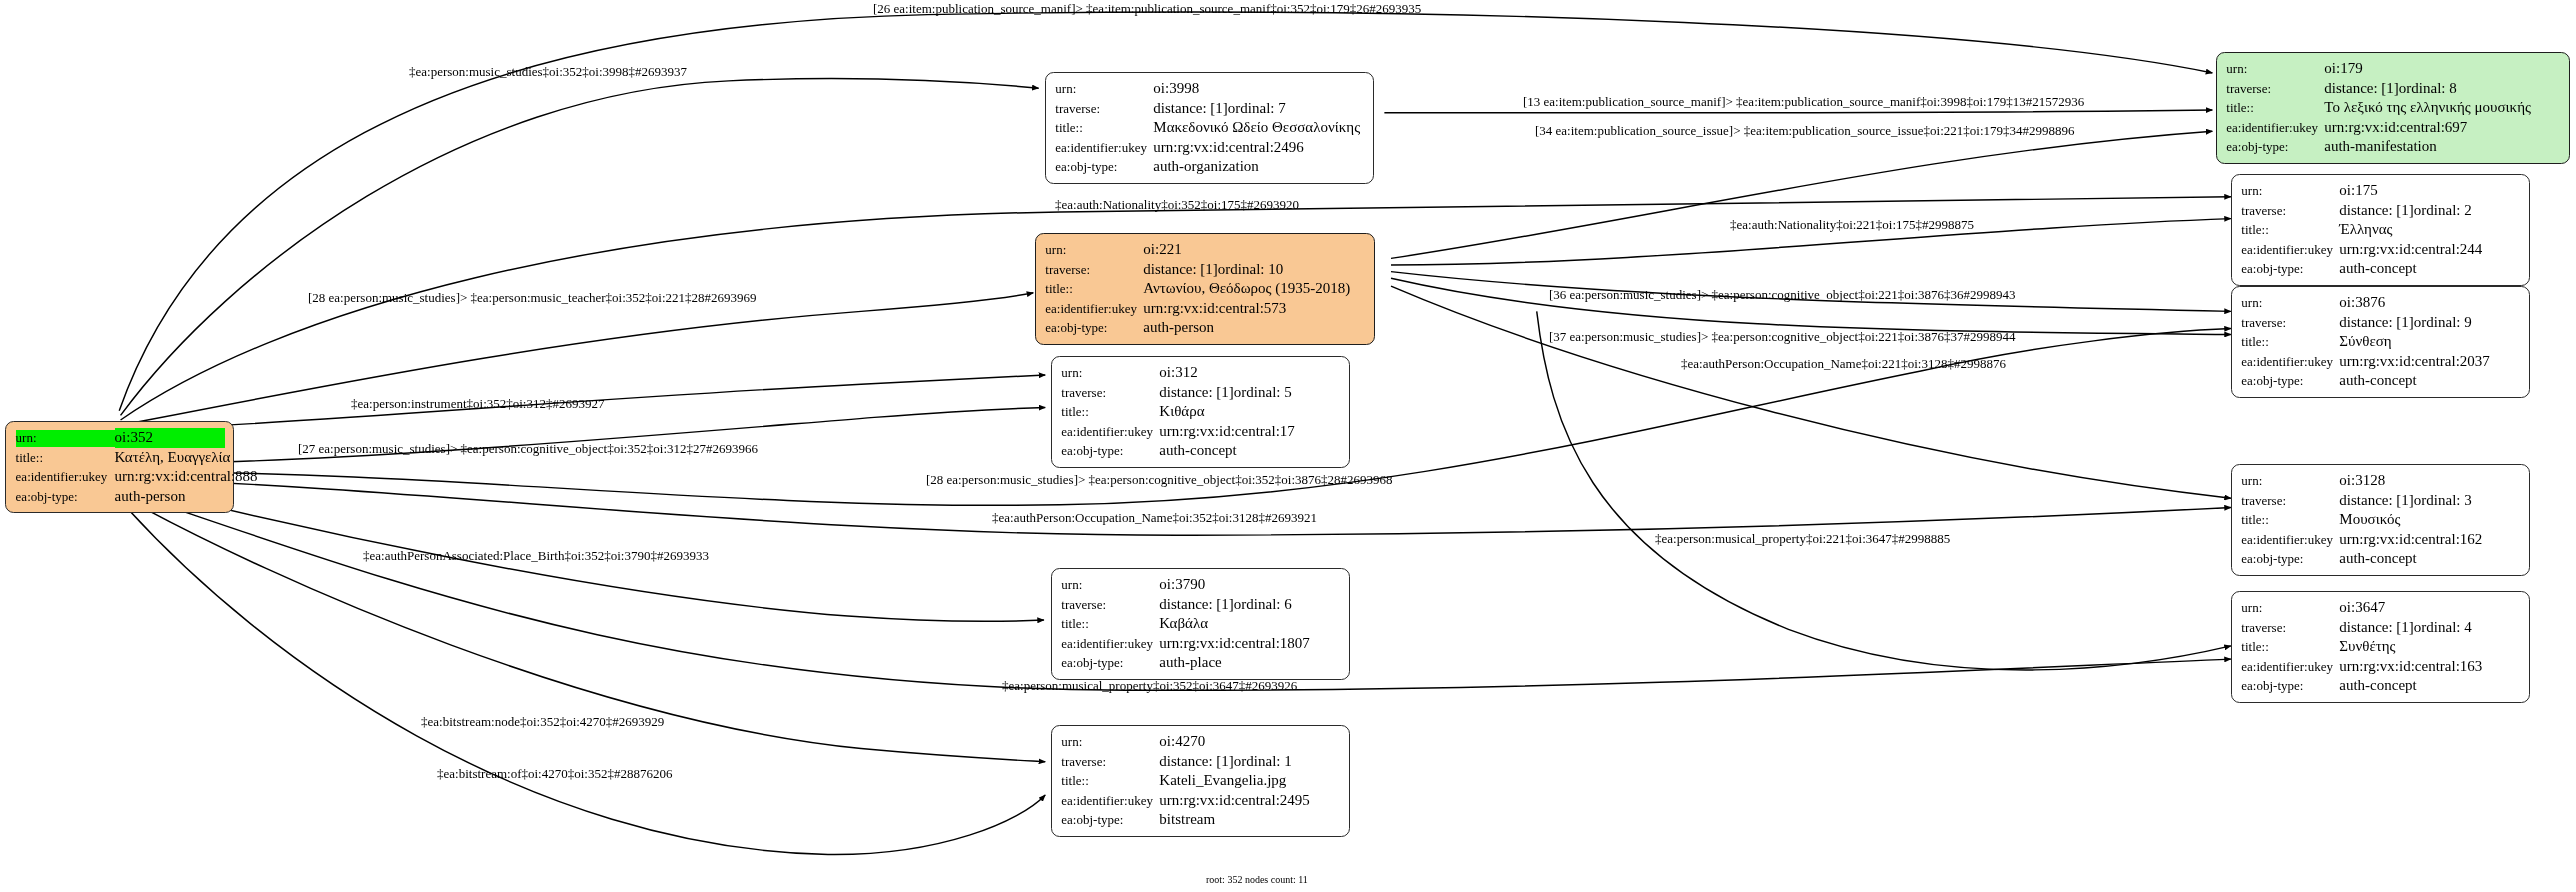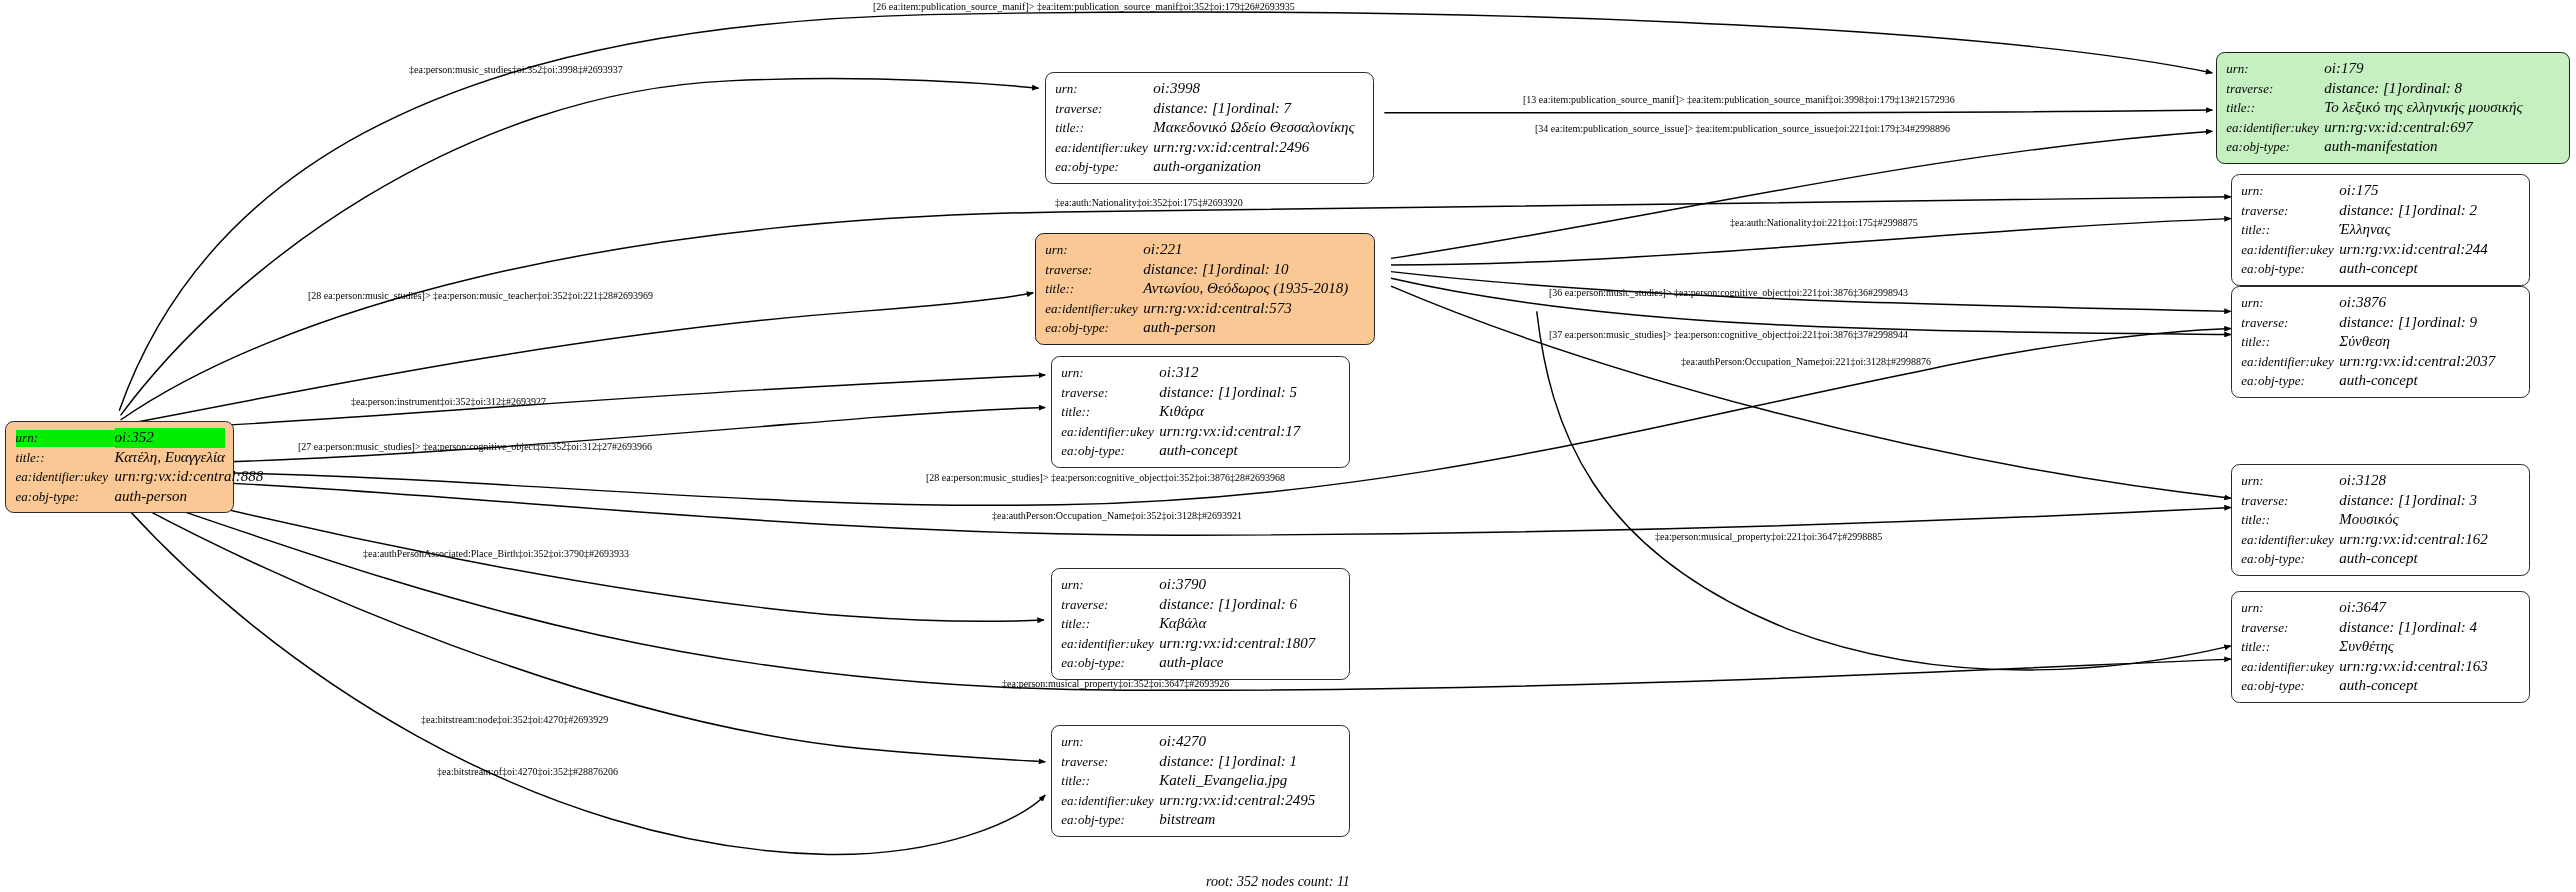--- a/index.html
+++ b/index.html
@@ -42,21 +42,20 @@
     padding: 6px 8.6px 6px 9.3px;
   }
   .node.plain   { background: #ffffff; }
   .node.orange  { background: #f9c894; border-color: #1e1e1e; }
   .node.green   { background: #c6f0c2; border-color: #1e1e1e; }
   .node-row {
     display: flex;
     align-items: baseline;
     line-height: 1.30;
     white-space: nowrap;
-    font-style: italic;
   }
   .node-key {
     flex: 0 0 auto;
     width: 98px;
     font-size: 13px;
     color: #000;
   }
   .node-val {
     flex: 1 1 auto;
     font-size: 15px;
@@ -68,32 +67,31 @@
     background: transparent;
   }
   .node.root .node-row.urn-row .node-key,
   .node.root .node-row.urn-row .node-val {
     background: #00ee00;
   }
   .node.root { background: #f9c894; }
   .node.root .node-key { width: 99px; }
   .edge-label {
     position: absolute;
-    font-size: 10px;
+    font-size: 13px;
     font-family: "Liberation Serif", "DejaVu Serif", serif;
     color: #000;
     white-space: nowrap;
     background: transparent;
   }
   .footer-label {
     position: absolute;
-    font-size: 14px;
+    font-size: 10px;
     color: #000;
     white-space: nowrap;
-    font-style: italic;
   }
 </style>
 </head>
 <body>
 
 <div id="graph-canvas">
 
   <svg id="edge-layer" viewBox="0 0 3889 1348" xmlns="http://www.w3.org/2000/svg">
     <defs>
       <marker id="arrowhead" markerWidth="11" markerHeight="9" refX="10" refY="4.5" orient="auto" markerUnits="userSpaceOnUse">

